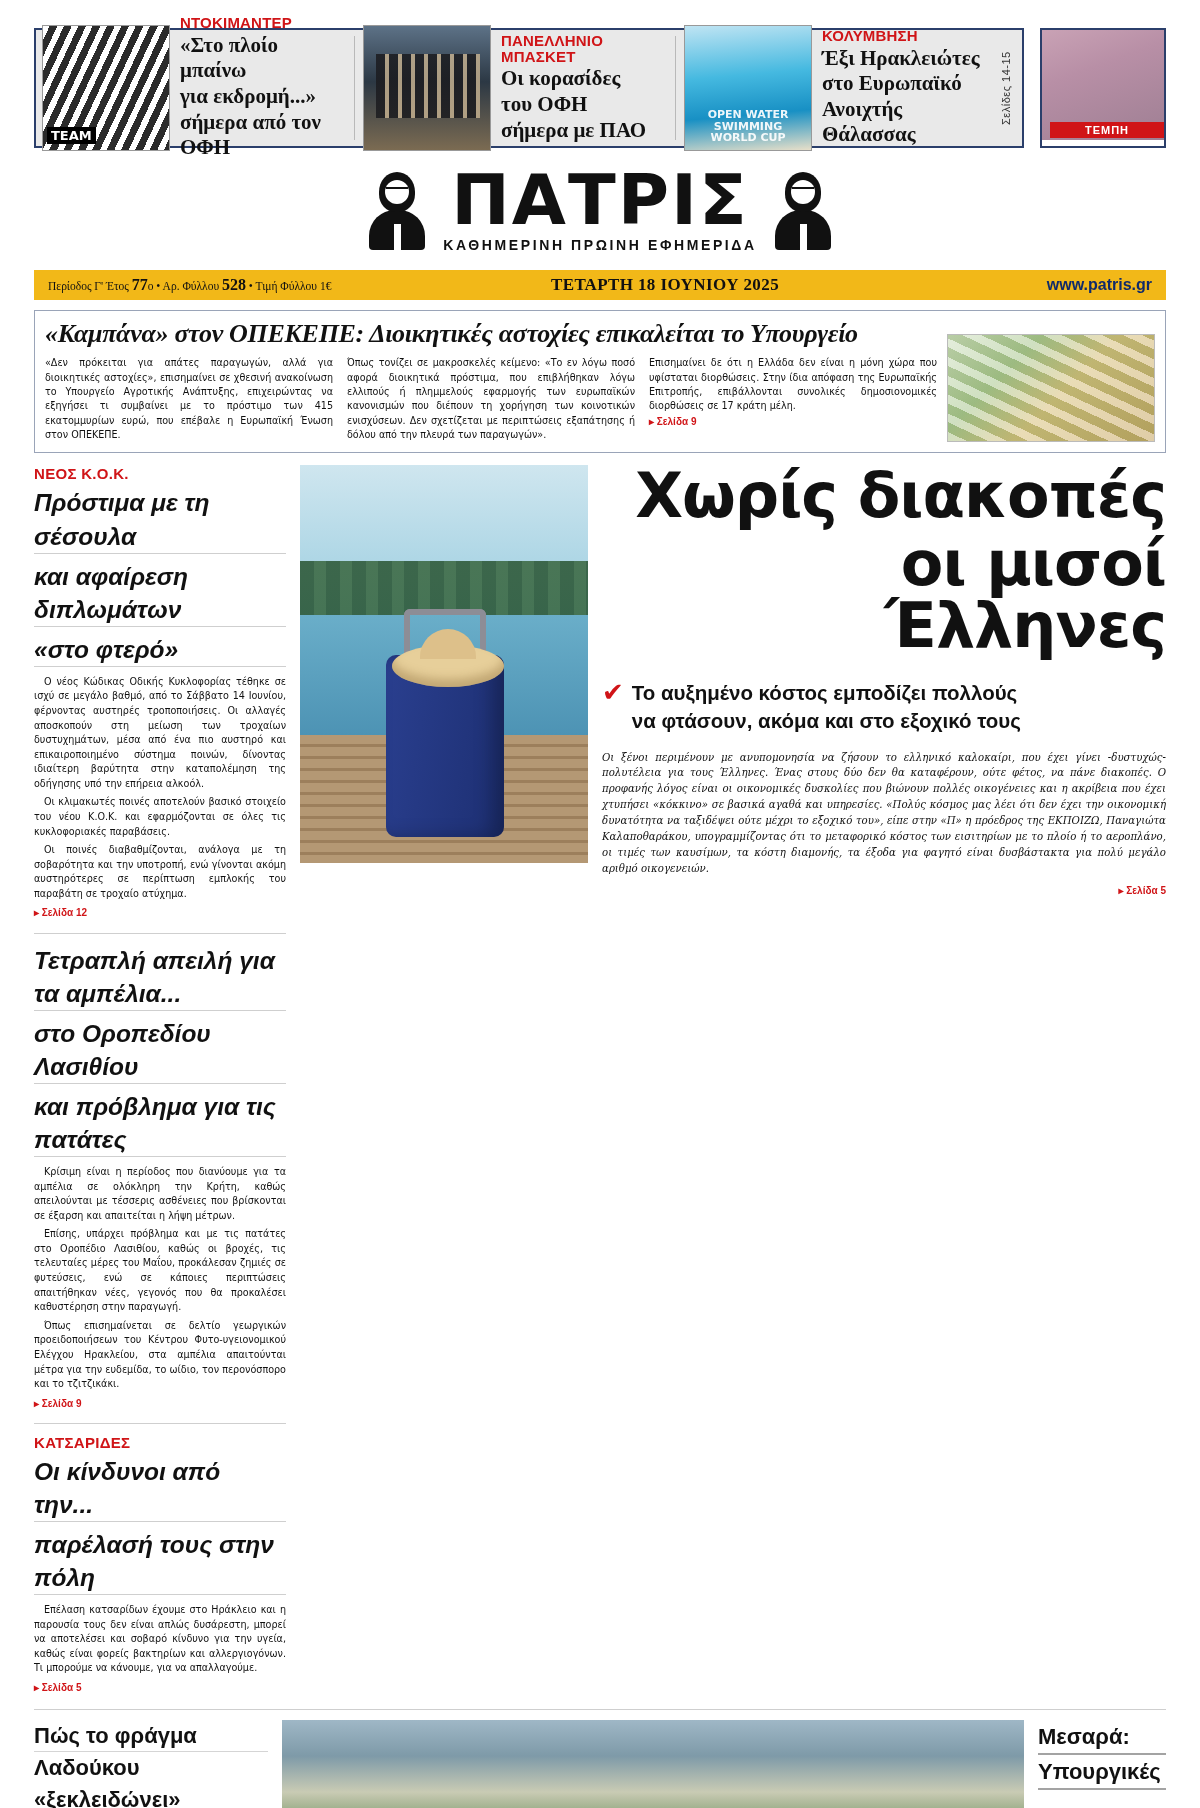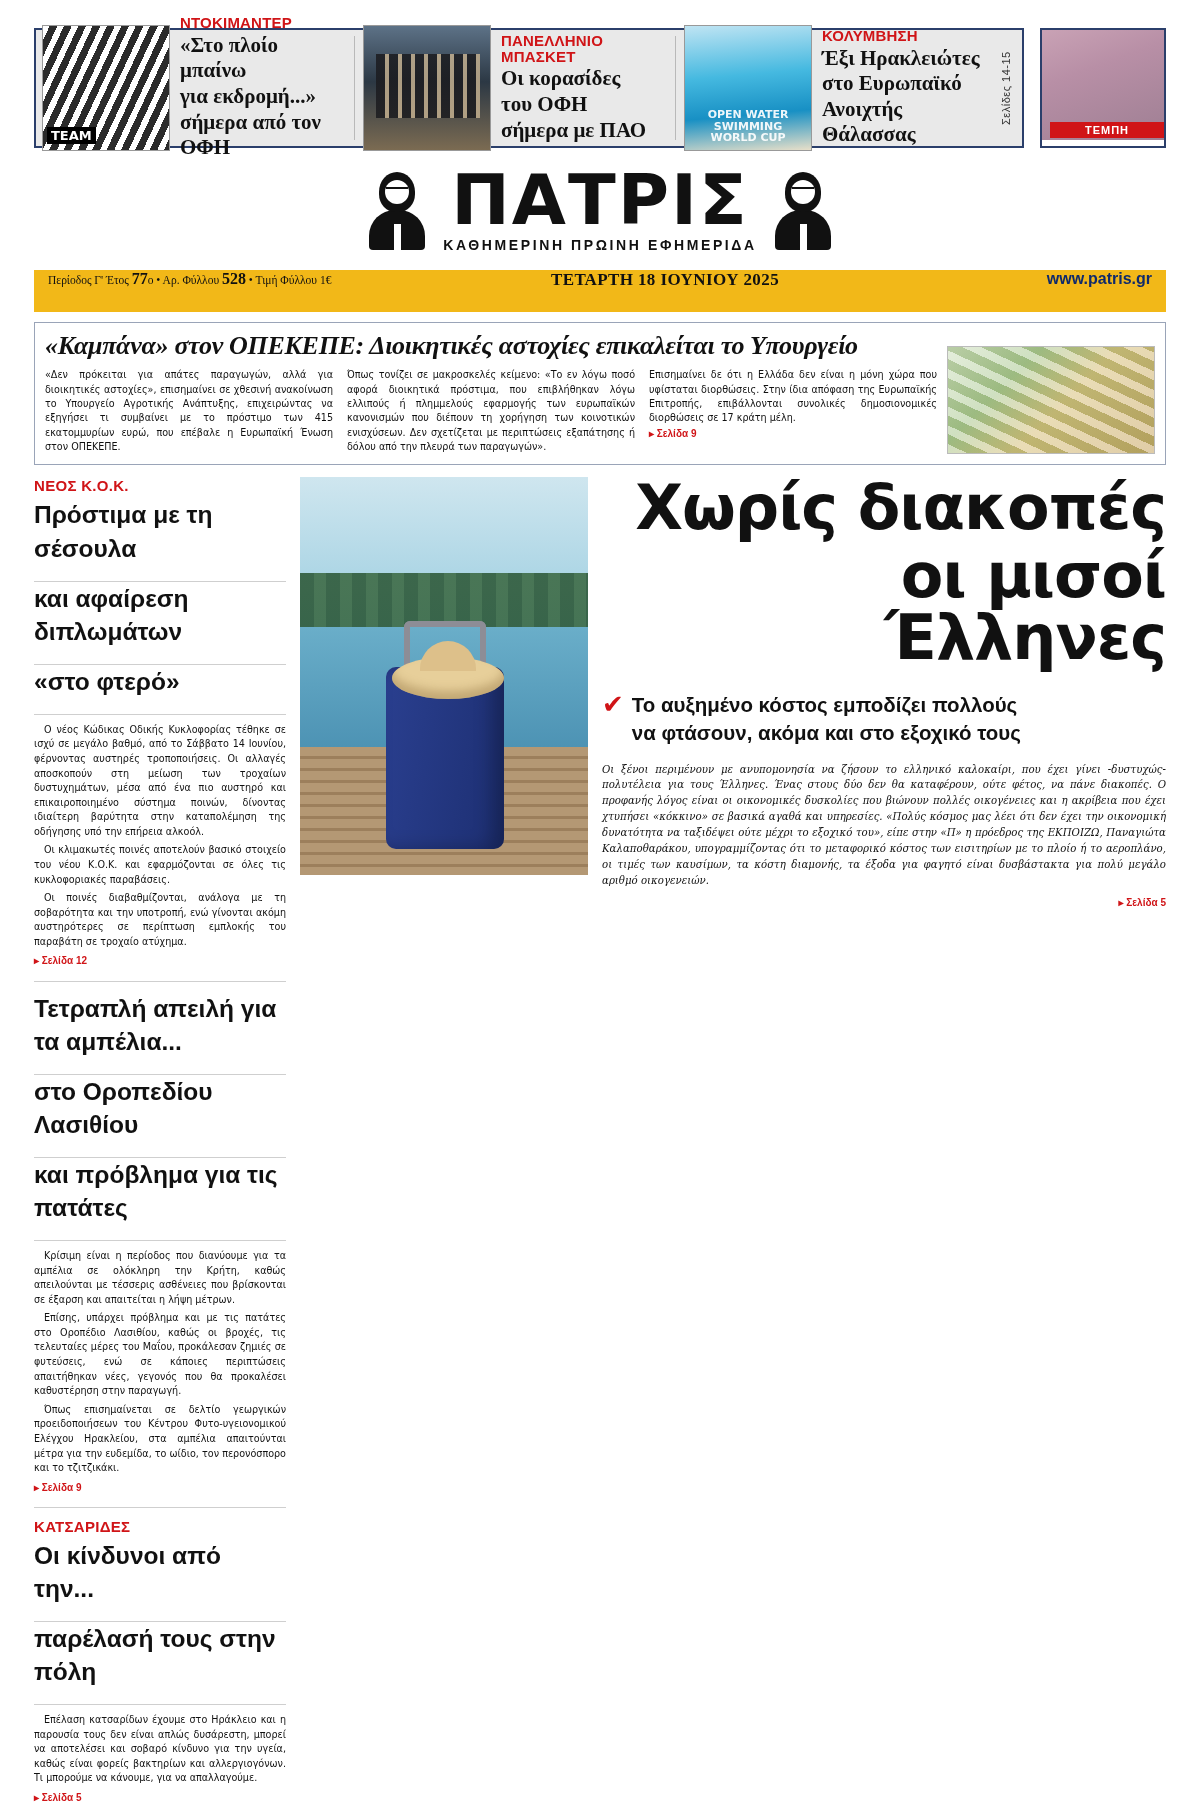--- a/index.html
+++ b/index.html
@@ -80,21 +80,21 @@
     font-family: "DejaVu Sans", sans-serif; font-weight: bold; font-size: 70px;
     letter-spacing: 2px; line-height: .95; color: #111;
   }
   .logo-sub {
     font-family: "Liberation Sans", sans-serif; font-weight: bold; font-size: 14px;
     letter-spacing: 2.6px; color: #111; margin-top: 4px;
   }
 
   
   .datebar {
-    height: 42px; background: #f2b818; display: flex; 
+    height: 30px; background: #f2b818; display: flex; align-items: center;
     padding: 0 14px; margin-top: 4px;
   }
   .db-left { flex: 0 0 360px; font-size: 11.5px; font-family: "Liberation Serif", serif; color:#111; }
   .db-left b { font-size: 16px; }
   .db-center { flex: 1; text-align: center; font-family: "Liberation Serif", serif;
     font-weight: bold; font-size: 17px; letter-spacing: .4px; }
   .db-right { flex: 0 0 230px; text-align: right; font-family: "Liberation Sans", sans-serif;
     font-weight: bold; font-size: 16px; color: #0f2a6b; }
 
   
@@ -115,21 +115,21 @@
   .maingrid { display: flex; gap: 14px; margin-top: 12px; }
   .col-left { flex: 0 0 252px; }
   .col-right { flex: 1; min-width: 0; }
 
   .kicker-red { color: #d01417; font-weight: bold; font-size: 15px;
     font-family: "Liberation Sans", sans-serif; letter-spacing: .3px; margin-bottom: 4px;}
   .lead-head {
     font-family: "Liberation Sans", sans-serif; font-weight: bold;
     font-size: 24.5px; line-height: 1.35; color: #111; margin-bottom: 8px;
   }
-  .lead-head .ln { display: block; border-bottom: 1px solid #cfcfcf; padding-bottom: 16px; margin-bottom: 0;}
+  .lead-head .ln { display: block; border-bottom: 1px solid #cfcfcf; padding-bottom: 0; margin-bottom: 6px; font-style: italic;}
   .body-t { font-family: "DejaVu Sans", sans-serif; font-size: 9.6px; line-height: 1.52; text-align: justify; color:#111;}
   .body-t p { text-indent: 10px; margin-bottom: 4px; }
   .hr-thin { border: 0; border-top: 1px solid #cfcfcf; margin: 12px 0 10px; }
 
   
   .hero { display: flex; gap: 14px; }
   .hero-photo { flex: 0 0 288px; height: 398px; position: relative; overflow: hidden; }
   .ph-hero { background: linear-gradient(180deg,#cfe6ef 0%,#a9d4e4 28%,#6fb9d6 45%,#cdd7cf 60%,#b9a892 100%); }
   .ph-hero .trees { position:absolute;left:0;right:0;top:96px;height:54px;background:
       repeating-linear-gradient(90deg,#2f5a3a 0 14px,#3e6b46 14px 26px); opacity:.9;}

